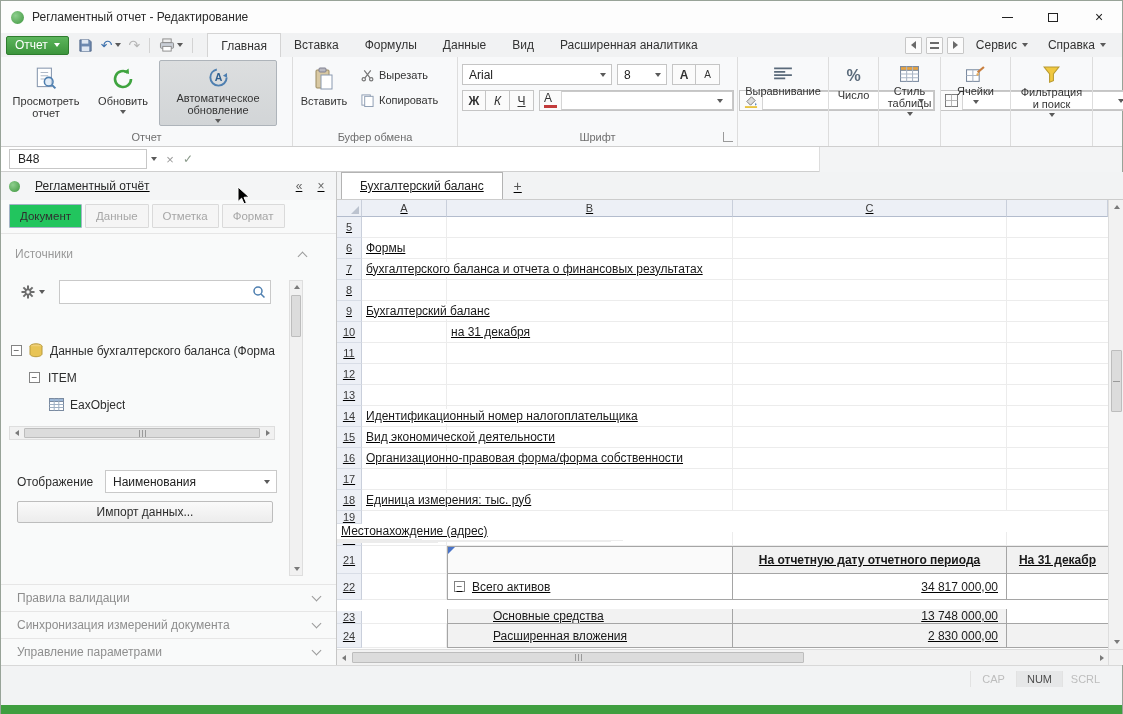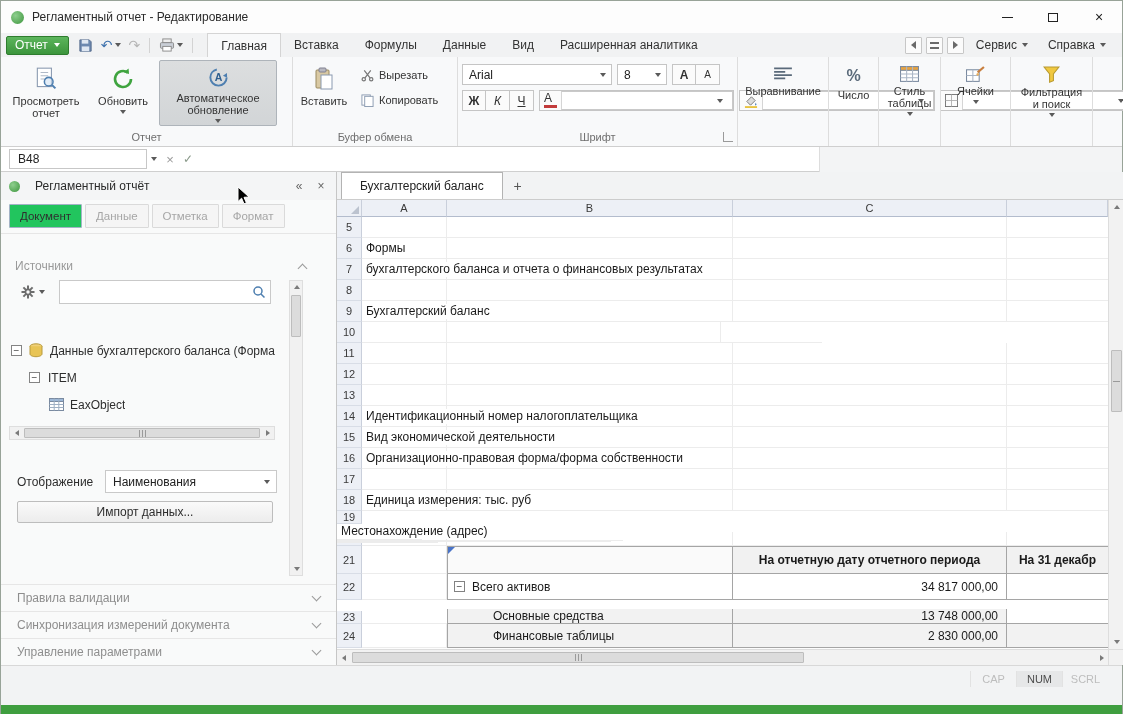--- a/index.html
+++ b/index.html
@@ -70,37 +70,37 @@
   .namebox { width:138px; height:20px; border:1px solid #c7c7c7; background:#fff; margin-left:8px; font-size:12px; color:#222; display:flex; align-items:center; padding-left:8px; }
   .nb-dd { width:14px; height:20px; display:flex; align-items:center; justify-content:center; }
   .fbbtn { width:18px; height:20px; display:flex; align-items:center; justify-content:center; font-size:12px; }
   .fbx { color:#9a9a9a; font-size:13px; }
   .fbcheck { color:#8a9a8a; }
   .fbfx { color:#7a5fb5; font-style:italic; font-weight:bold; font-family:"Liberation Serif", serif;margin-top:36px; }
   .finput { flex:1; height:20px; border:none; outline:none; font-size:12px; padding:0 6px; font-family:"Liberation Sans", sans-serif; }
   .fb-end { width:303px; height:25px; background:#f3f4f5; border-left:1px solid #ddd; flex:none; }
 
   
-  .main { height:493px; display:flex; flex:none; }
+  .main { height:493px; display:flex; flex:none;text-decoration:underline; }
 
   
   .panel { width:336px; flex:none; background:#f9fafa; border-right:1px solid #c6c6c6; position:relative; }
   .p-header { height:28px; display:flex; align-items:center; padding:0 6px 0 8px; background:#f4f5f6; }
   .p-title { font-size:12px; color:#2b2b2b; margin-left:7px; }
   .p-hbtns { margin-left:auto; display:flex; gap:4px; }
   .phb { width:18px; height:18px; display:flex; align-items:center; justify-content:center; font-size:12px; color:#666; border-radius:2px; }
   .p-tabs { position:absolute; top:32px; left:8px; display:flex; gap:3px; }
   .ptab { height:24px; padding:0 10px; font-size:11.5px; display:flex; align-items:center; border:1px solid #dadada; background:#f5f5f5; color:#a6a6a6; border-radius:1px; }
   .ptab.active { background:#22c55e; border-color:#a3b3c6; color:#2f2f2f; }
   .p-tabline { position:absolute; top:61px; left:0; right:0; border-bottom:1px solid #e6e6e6; }
   .p-sec { position:absolute; left:14px; right:30px; font-size:12px; color:#9a9a9a; display:flex; align-items:center; }
   .chev { width:7px; height:7px; border-right:1.4px solid #9a9a9a; border-bottom:1.4px solid #9a9a9a; display:inline-block; }
   .chev.up { transform:rotate(-135deg); margin-top:4px; }
   .chev.down { transform:rotate(45deg); margin-bottom:3px; }
-  .p-src { top:82px; height:24px; }
+  .p-src { top:70px; height:24px; }
   .p-src .chev { margin-left:auto; }
   .p-search { position:absolute; top:108px; left:16px; display:flex; align-items:center; }
   .gearbtn { display:flex; align-items:center; gap:4px; padding:3px 4px; border-radius:2px; }
   .searchbox { width:212px; height:24px; border:1px solid #c9c9c9; background:#fff; margin-left:10px; display:flex; align-items:center; padding:0 4px 0 6px; }
   .searchbox input { flex:1; border:none; outline:none; font-size:12px; font-family:"Liberation Sans", sans-serif; min-width:0; }
   .tree { position:absolute; top:165px; left:6px; width:278px; overflow:hidden; }
   .titem { height:27px; display:flex; align-items:center; font-size:12px; color:#2e2e2e; white-space:nowrap; }
   .exp { width:11px; height:11px; border:1px solid #848484; background:#fff; font-size:10px; line-height:9px; text-align:center; color:#444; flex:none; }
   .ticon { margin:0 6px 0 6px; flex:none; display:flex; }
   .tlabel { overflow:hidden; }
@@ -649,20 +649,23 @@
               <div class="gc n" style="width: 85px;">
                 <span class="spill">Бухгалтерский баланс</span>
               </div>
               <div class="gc n" style="width: 286px;"></div>
               <div class="gc n" style="width: 274px;"></div>
               <div class="gc n dcut" style="width: 101px;"></div>
             </div>
             <div class="grow" style="height: 21px;">
               <div class="rh">10</div>
               <div class="gc n" style="width: 85px;"></div>
+              <div class="gc n" style="width: 286px;">
+                <span class="spill">на 31 декабря</span>
+              </div>
               <div class="gc n" style="width: 274px;"></div>
               <div class="gc n dcut" style="width: 101px;"></div>
             </div>
             <div class="grow" style="height: 21px;">
               <div class="rh">11</div>
               <div class="gc n" style="width: 85px;"></div>
               <div class="gc n" style="width: 286px;"></div>
               <div class="gc n" style="width: 274px;"></div>
               <div class="gc n dcut" style="width: 101px;"></div>
             </div>
@@ -764,21 +767,21 @@
               <div class="gc t tl" style="width: 286px;">
                 <span style="padding-left: 45px;">Основные средства</span>
               </div>
               <div class="gc t num" style="width: 274px;">13 748 000,00</div>
               <div class="gc t dcut" style="width: 101px;"></div>
             </div>
             <div class="grow shade" style="height: 24px;">
               <div class="rh">24</div>
               <div class="gc n" style="width: 85px;"></div>
               <div class="gc t tl" style="width: 286px;">
-                <span style="padding-left: 45px;">Финансовые таблицы</span>
+                <span style="padding-left: 45px;">Расширенная вложения</span>
               </div>
               <div class="gc t num" style="width: 274px;">2 830 000,00</div>
               <div class="gc t dcut" style="width: 101px;"></div>
             </div>
           </div>
       </div>
       <div class="vscroll">
         <div class="sarr top">
             <span class="tri-u"></span>
           </div>

